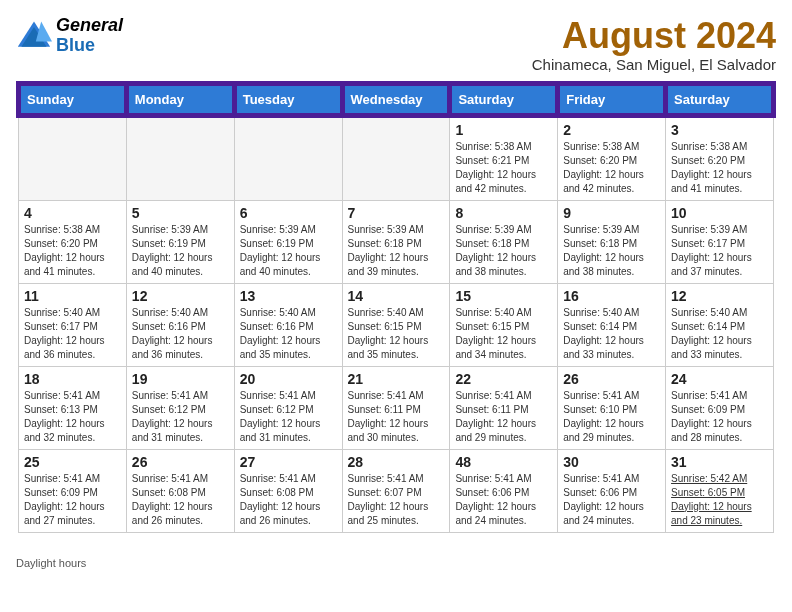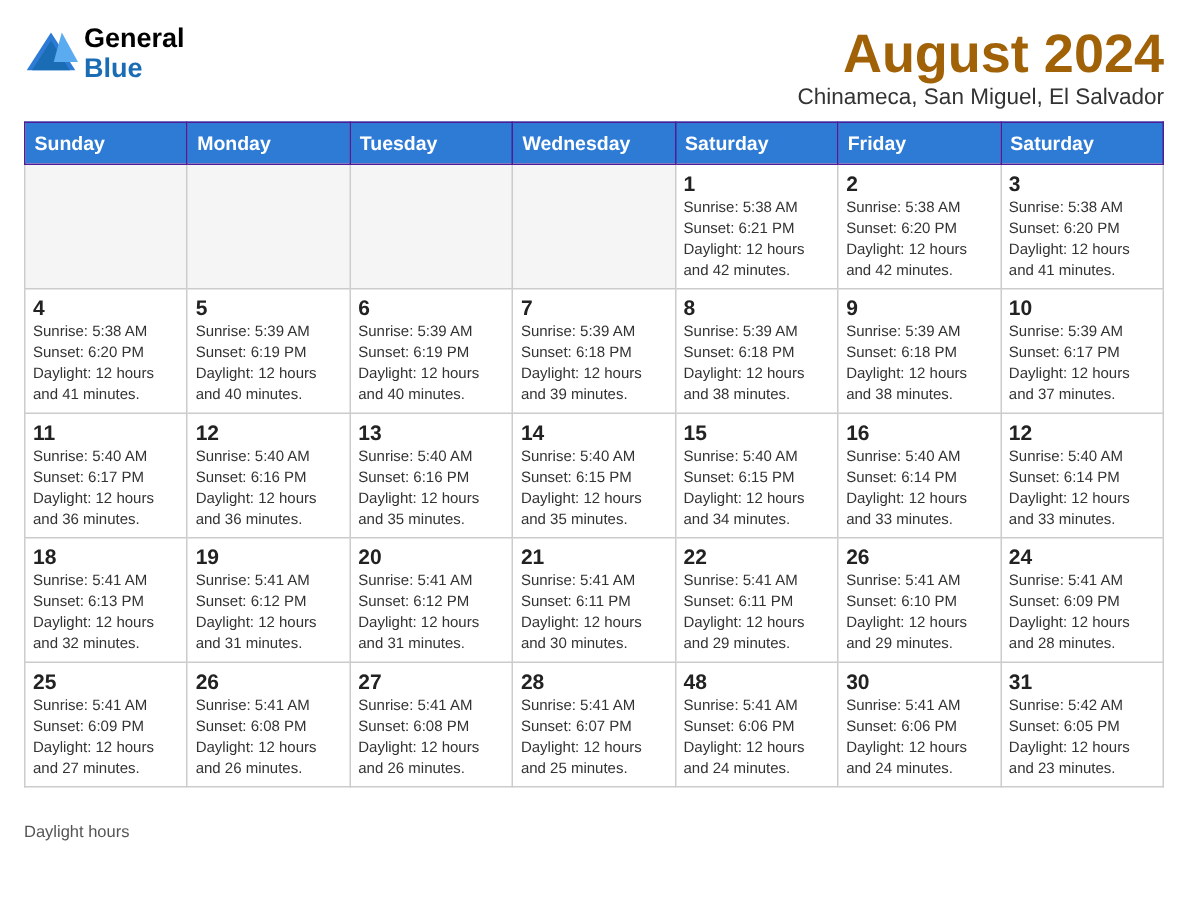--- a/index.html
+++ b/index.html
@@ -19,21 +19,21 @@
     .logo {
       display: flex;
       align-items: center;
       gap: 4px;
     }
     .logo-text {
       font-size: 18px;
       font-weight: bold;
       line-height: 1.1;
     }
-    .logo-text .general { display: block; }
+    .logo-text .general { display: block; font-style: italic; }
     .logo-text .blue { display: block; color: #1a6cb5; }
     .logo-icon {
       width: 36px;
       height: 36px;
     }
     .title-area {
       text-align: right;
     }
     .month-year {
       font-size: 36px;
@@ -51,21 +51,21 @@
       border-collapse: collapse;
       table-layout: fixed;
     }
     .calendar th {
       background: #2e7bd6;
       color: #fff;
       text-align: left;
       padding: 6px 6px;
       font-size: 13px;
       font-weight: bold;
-      border: 1px solid #4c1d95;
+      border: 5px solid #4c1d95;
     }
     .calendar td {
       vertical-align: top;
       border: 1px solid #ccc;
       padding: 4px 5px;
       font-size: 10.5px;
       color: #333;
       min-height: 80px;
       background: #fff;
     }
@@ -350,21 +350,21 @@
         </td>
         <td>
           <span class="day-number">30</span>
           <div class="day-info" style="white-space: pre-line;">Sunrise: 5:41 AM
 Sunset: 6:06 PM
 Daylight: 12 hours
 and 24 minutes.</div>
         </td>
         <td>
           <span class="day-number">31</span>
-          <div class="day-info" style="white-space: pre-line;">Sunrise: 5:42 AM
+          <div class="day-info" style="white-space: pre-line; text-decoration: underline;">Sunrise: 5:42 AM
 Sunset: 6:05 PM
 Daylight: 12 hours
 and 23 minutes.</div>
         </td>
       </tr>
     </tbody>
 </table>
 
 <div class="footer-note">
   <span>Daylight hours</span>

